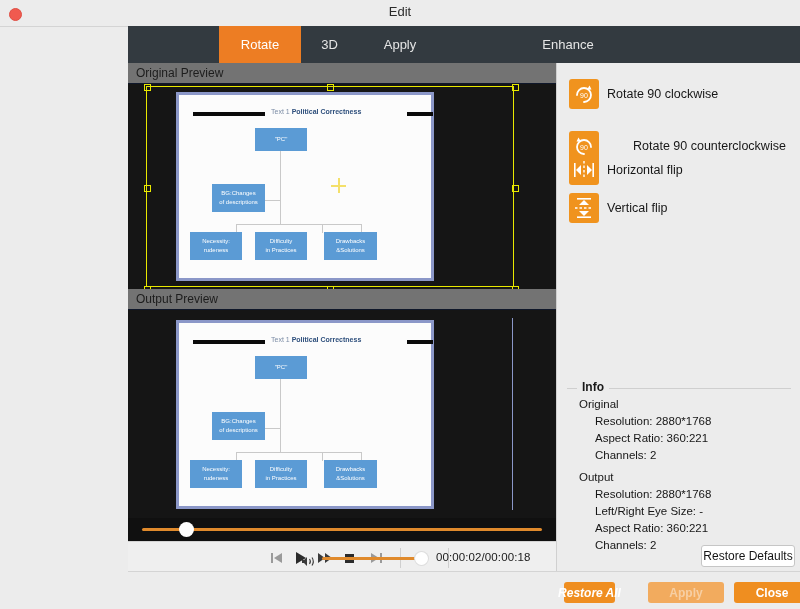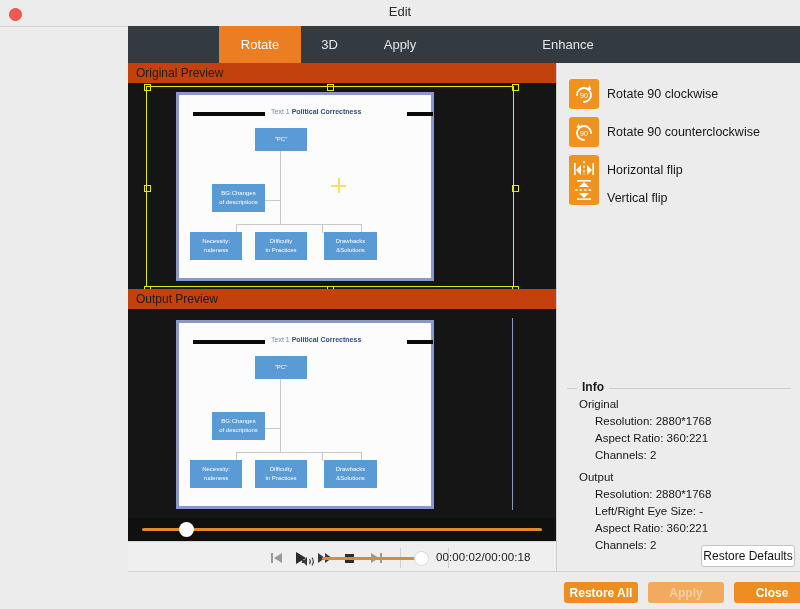--- a/index.html
+++ b/index.html
@@ -61,21 +61,21 @@
     position:absolute;top:0;height:37px;display:flex;align-items:center;justify-content:center;
     font-size:13px;color:#e5e5e5;cursor:default;
   }
   .tab.active{background:#ed7d23;color:#ffffff;}
 
   
   .center{
     position:absolute;left:128px;top:63px;width:428px;height:546px;background:#ffffff;
   }
   .preview-header{
-    position:relative;height:20px;background:#c2410c;border-bottom:1px solid #0f172a;
+    position:relative;height:20px;background:#737373;border-bottom:1px solid #0f172a;
   }
   .preview-header span{
     position:absolute;left:8px;top:3px;font-size:12px;color:#1d1d1d;
   }
   .stage{position:relative;background:#0d0d0d;overflow:hidden;}
   .stage .letterbox{position:absolute;left:0;top:0;right:0;bottom:0;background:#151515;}
 
   
   .slide{
     position:absolute;background:#8b97c8;
@@ -343,39 +343,39 @@
   <div class="right">
     <div id="ops">
         <div class="op-row" style="top: 16px;">
           <div class="op-icon"><svg width="30" height="30" viewBox="0 0 30 30">
               <path d="M8 16 a7 7 0 1 1 7 7" stroke="#fff" stroke-width="1.8" fill="none" stroke-linecap="round"></path>
               <path d="M20.5 6.5 L22.5 10.5 L18 10.8 Z" fill="#fff"></path>
               <text x="15" y="19" font-size="7" fill="#fff" text-anchor="middle" font-family="Liberation Sans">90</text>
             </svg></div>
           <div class="op-label">Rotate 90 clockwise</div>
         </div>
-        <div class="op-row" style="top: 54px;">
+        <div class="op-row" style="top: 68px; gap: 26px;">
           <div class="op-icon"><svg width="30" height="30" viewBox="0 0 30 30">
               <path d="M22 16 a7 7 0 1 0 -7 7" stroke="#fff" stroke-width="1.8" fill="none" stroke-linecap="round"></path>
               <path d="M9.5 6.5 L7.5 10.5 L12 10.8 Z" fill="#fff"></path>
               <text x="15" y="19" font-size="7" fill="#fff" text-anchor="middle" font-family="Liberation Sans">90</text>
             </svg></div>
           <div class="op-label">Rotate 90 counterclockwise</div>
         </div>
         <div class="op-row" style="top: 92px;">
           <div class="op-icon"><svg width="30" height="30" viewBox="0 0 30 30">
               <line x1="15" y1="6" x2="15" y2="24" stroke="#fff" stroke-width="1.4" stroke-dasharray="2.5,2"></line>
               <path d="M12 10 L7 15 L12 20 Z" fill="#fff"></path>
               <path d="M18 10 L23 15 L18 20 Z" fill="#fff"></path>
               <rect x="5" y="8" width="1.6" height="14" fill="#fff"></rect>
               <rect x="23.4" y="8" width="1.6" height="14" fill="#fff"></rect>
             </svg></div>
           <div class="op-label">Horizontal flip</div>
         </div>
-        <div class="op-row" style="top: 112px; align-items: flex-end;">
+        <div class="op-row" style="top: 130px;">
           <div class="op-icon"><svg width="30" height="30" viewBox="0 0 30 30">
               <line x1="6" y1="15" x2="24" y2="15" stroke="#fff" stroke-width="1.4" stroke-dasharray="2.5,2"></line>
               <path d="M10 12 L15 7 L20 12 Z" fill="#fff"></path>
               <path d="M10 18 L15 23 L20 18 Z" fill="#fff"></path>
               <rect x="8" y="5" width="14" height="1.6" fill="#fff"></rect>
               <rect x="8" y="23.4" width="14" height="1.6" fill="#fff"></rect>
             </svg></div>
           <div class="op-label">Vertical flip</div>
         </div>
       </div>
@@ -393,18 +393,18 @@
       <div class="info-l d" style="top:100px;">Resolution: 2880*1768</div>
       <div class="info-l d" style="top:117px;">Left/Right Eye Size: -</div>
       <div class="info-l d" style="top:134px;">Aspect Ratio: 360:221</div>
       <div class="info-l d" style="top:151px;">Channels: 2</div>
     </div>
 
     <div class="btn btn-restore-def" style="left:144px;top:482px;width:92px;height:20px;">Restore Defaults</div>
   </div>
 
   <div class="footer">
-    <div class="btn btn-orange" style="left:436px;top:10px;width:74px;height:21px;">Restore All</div>
+    <div class="btn btn-orange" style="left:436px;top:10px;width:51px;height:21px;font-style:italic;">Restore All</div>
     <div class="btn btn-orange disabled" style="left:520px;top:10px;width:76px;height:21px;">Apply</div>
     <div class="btn btn-orange" style="left:606px;top:10px;width:76px;height:21px;">Close</div>
   </div>
 
 </div>
 
 </body></html>

